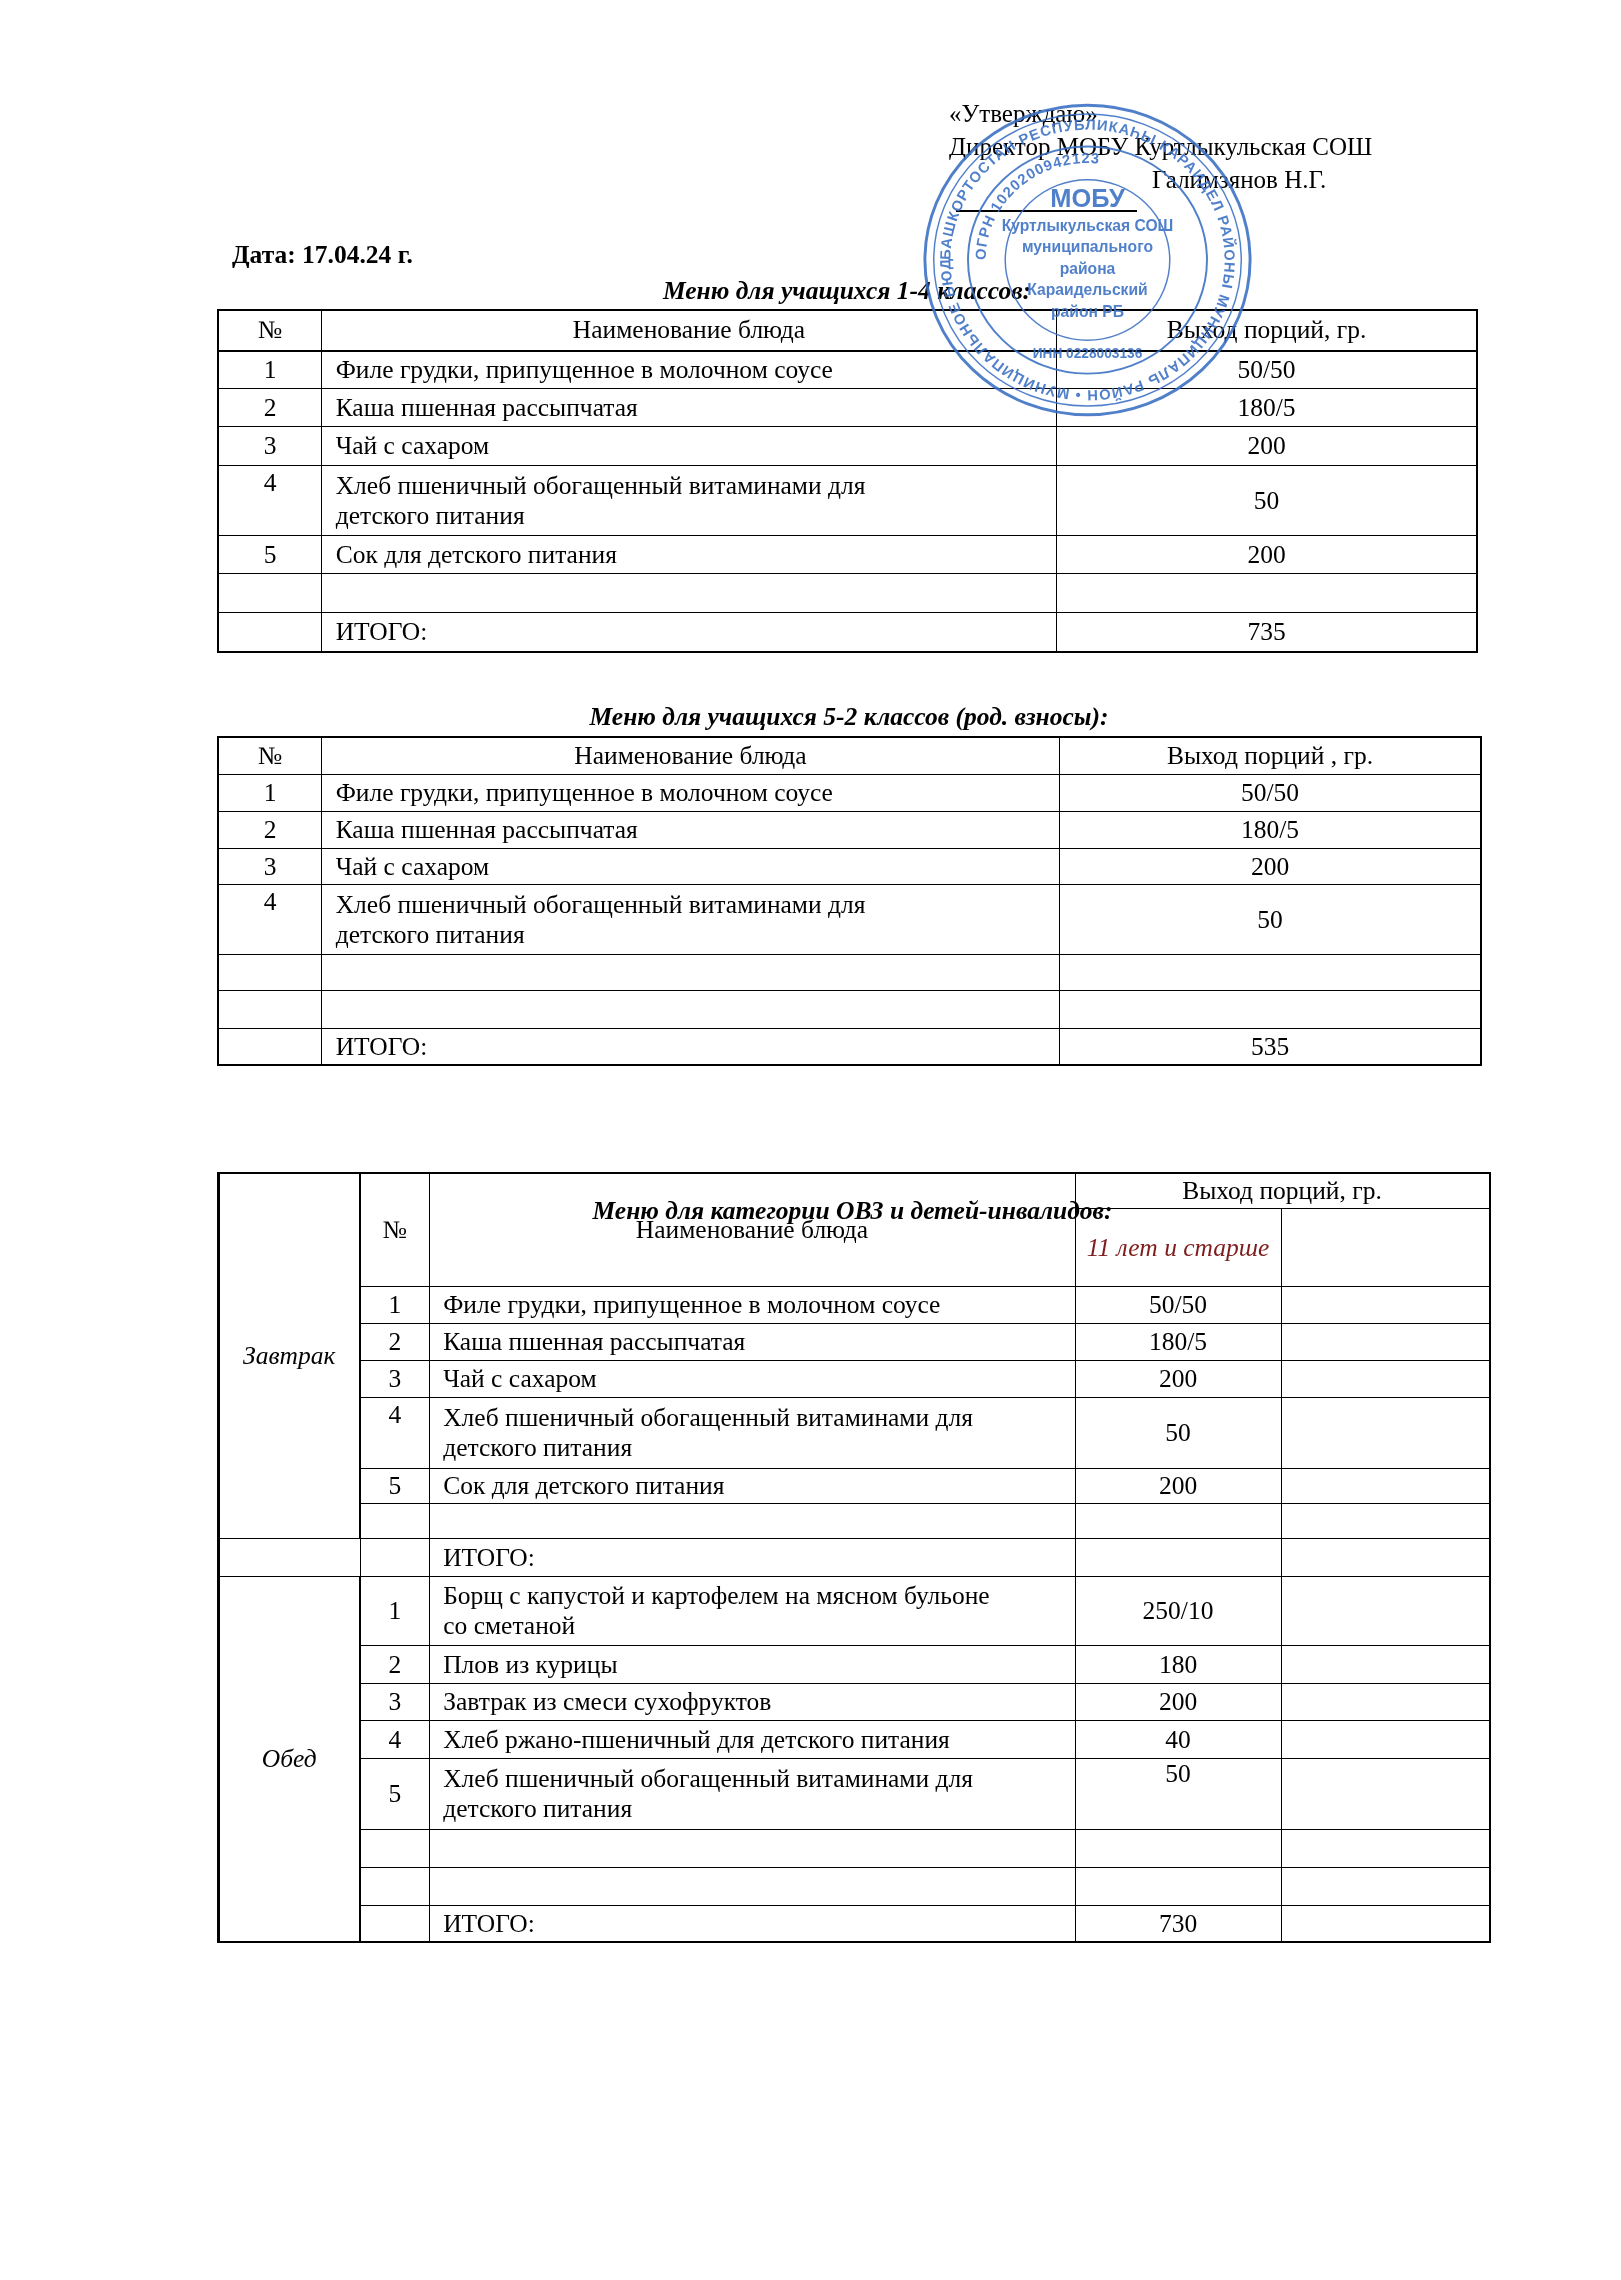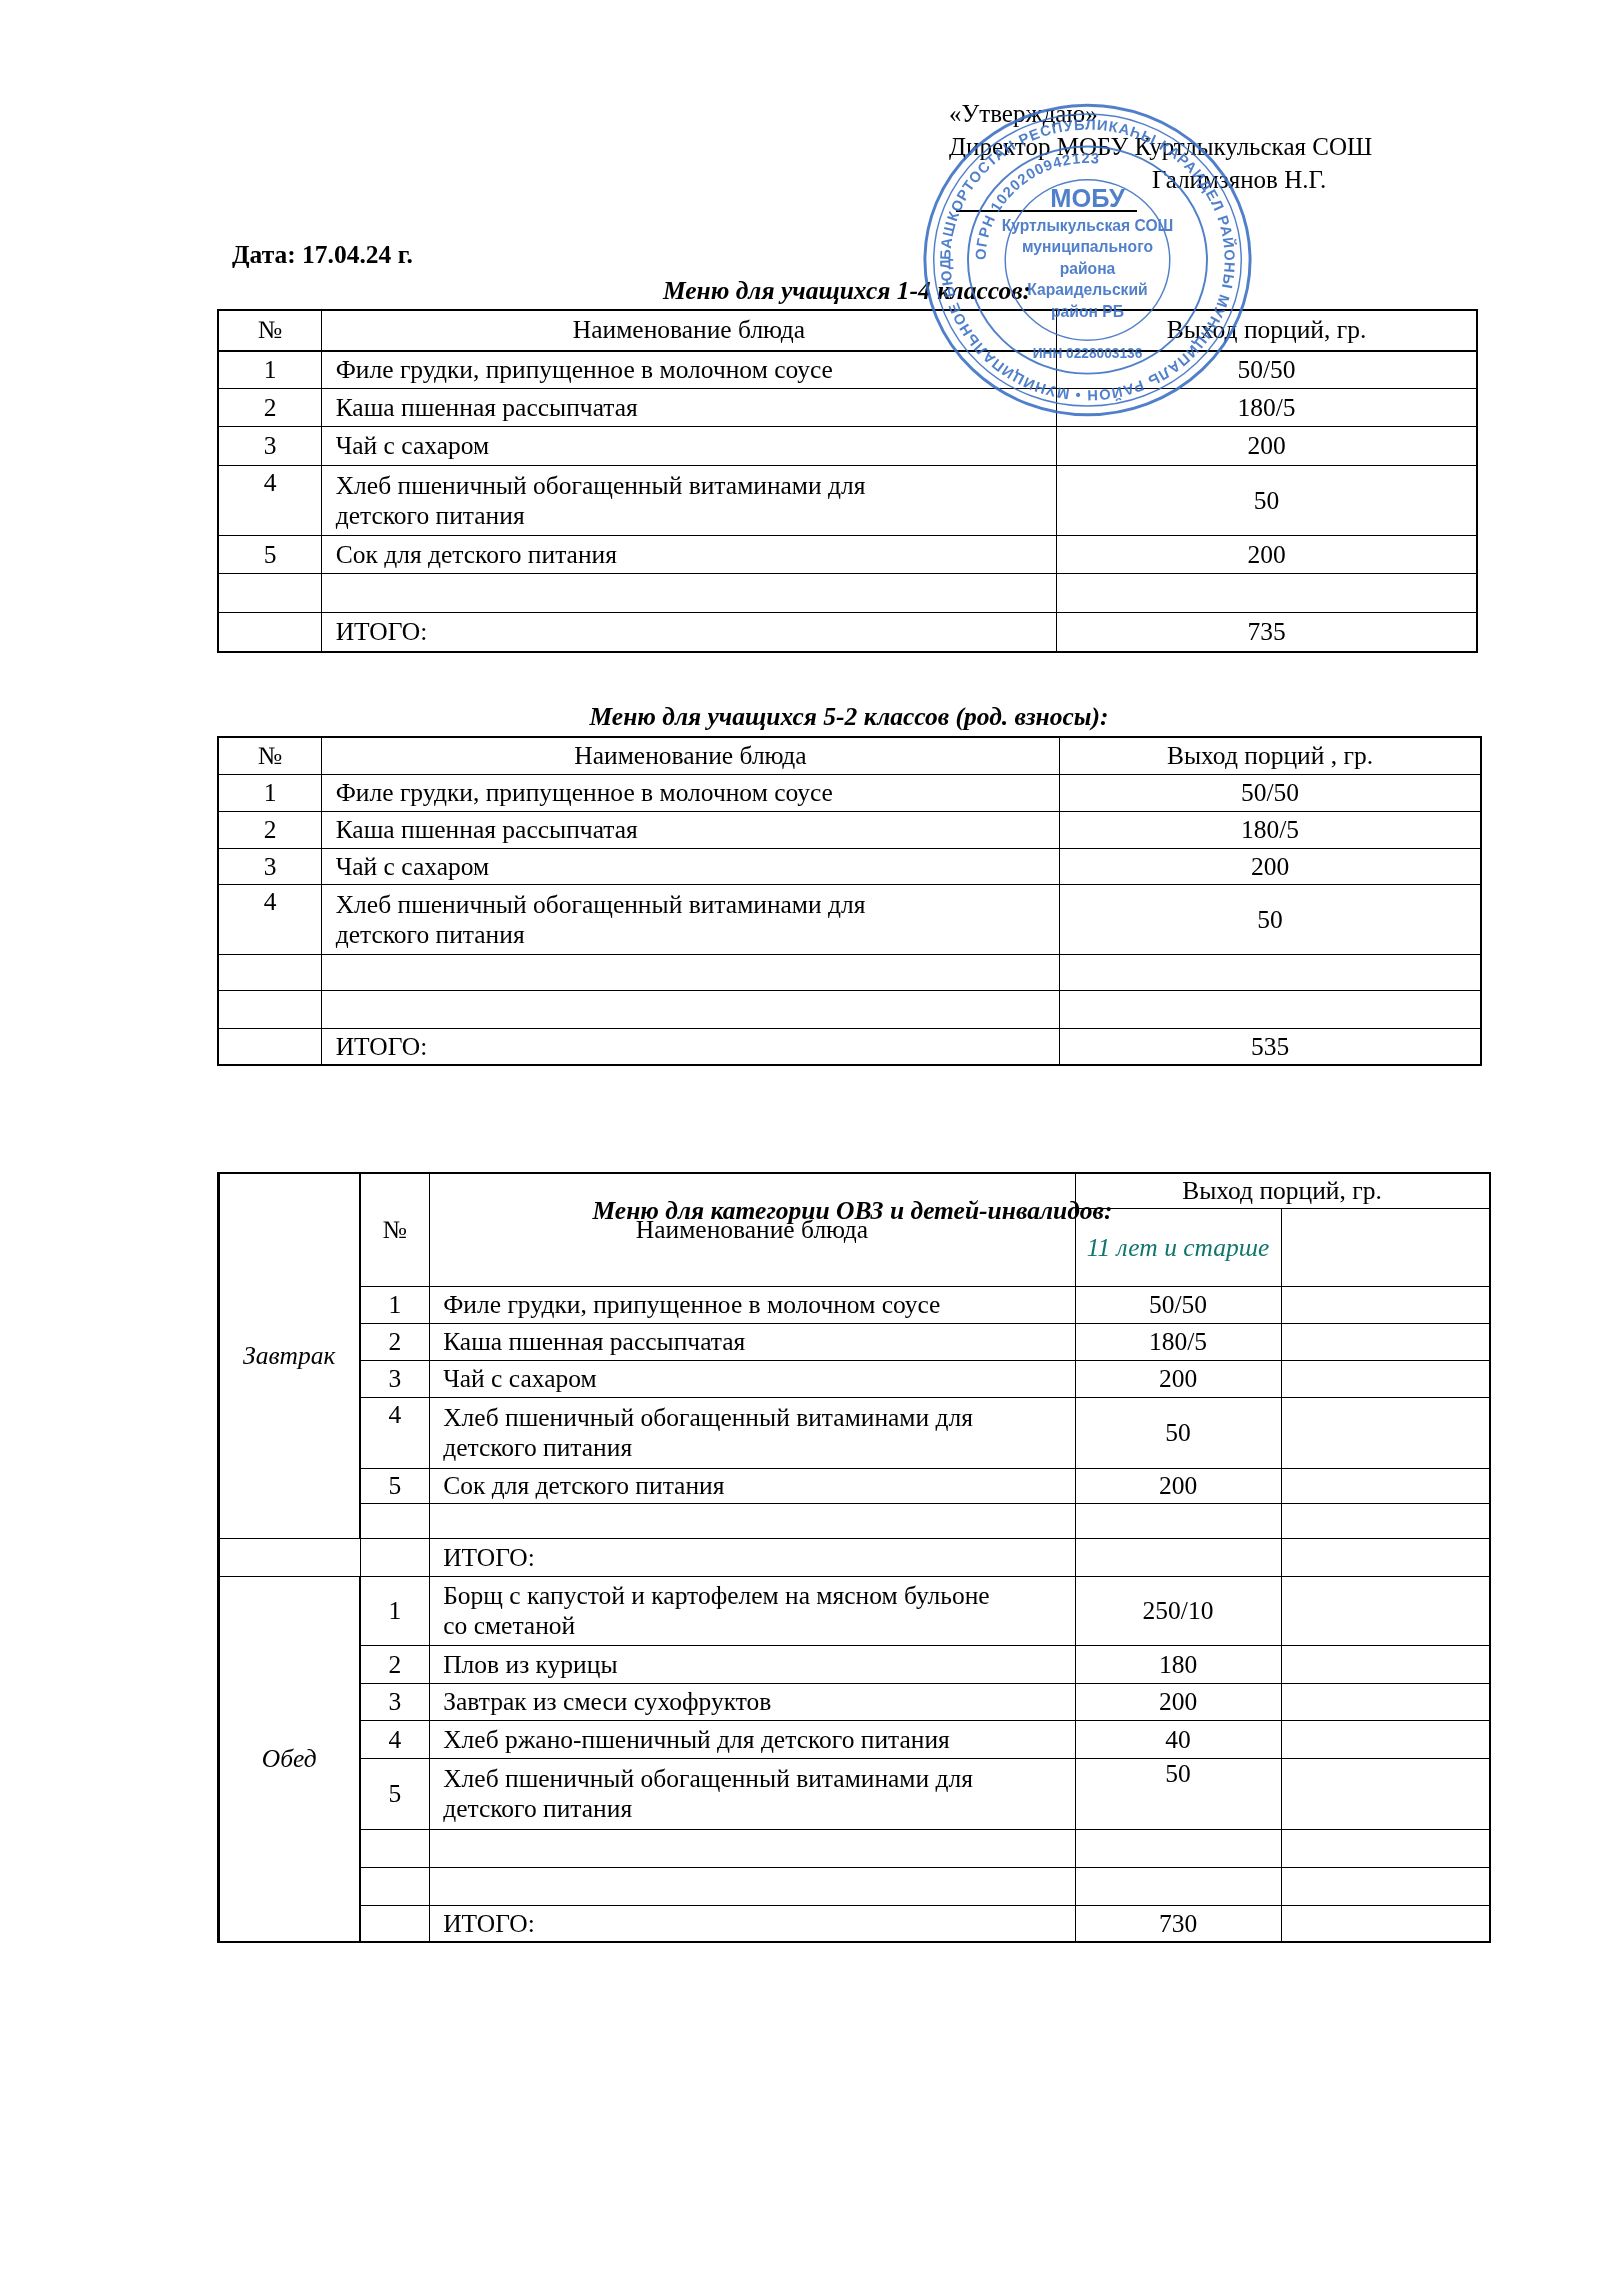--- a/index.html
+++ b/index.html
@@ -172,21 +172,21 @@
       <col style="width:208px">
   </colgroup>
   <tbody>
       <tr style="height:35px;">
     <td rowspan="8" class="c b it" style="border-right-width:2.9px;">Завтрак</td>
     <td rowspan="2" class="c">№</td>
     <td rowspan="2" class="c">Наименование блюда</td>
     <td colspan="2" class="c">Выход порций, гр.</td>
   </tr>
   <tr style="height:78px;">
-    <td class="c it" style="color:#0f766e;">11 лет и старше</td>
+    <td class="c it" style="color:#7f1d1d;">11 лет и старше</td>
     <td></td>
   </tr>
   <tr style="height:37px;">
     <td class="c">1</td>
     <td>Филе грудки, припущенное в молочном соусе</td>
     <td class="c">50/50</td>
     <td></td>
   </tr>
   <tr style="height:37px;">
     <td class="c">2</td>

